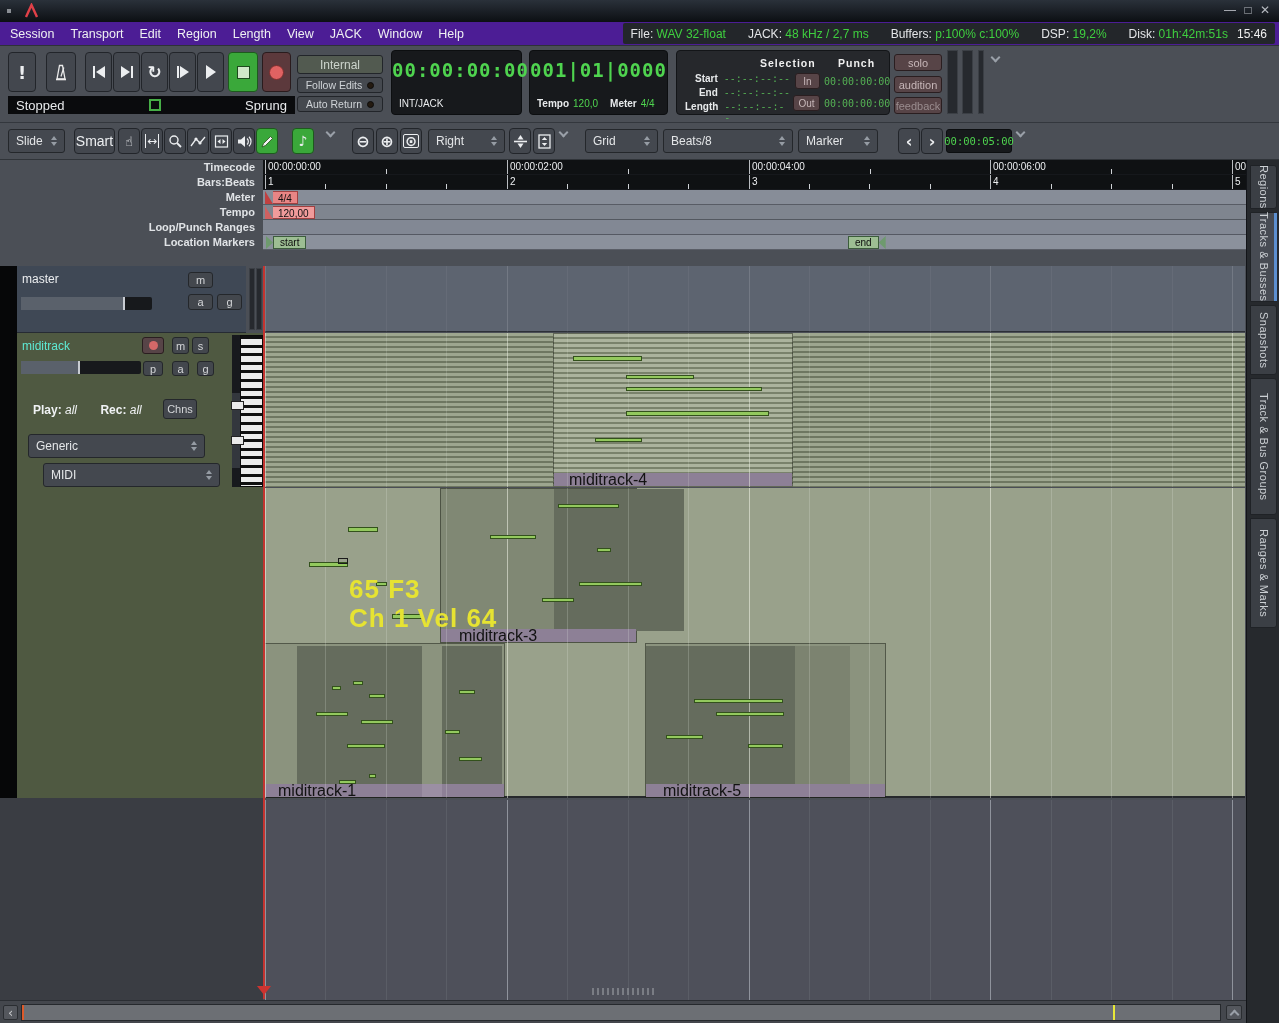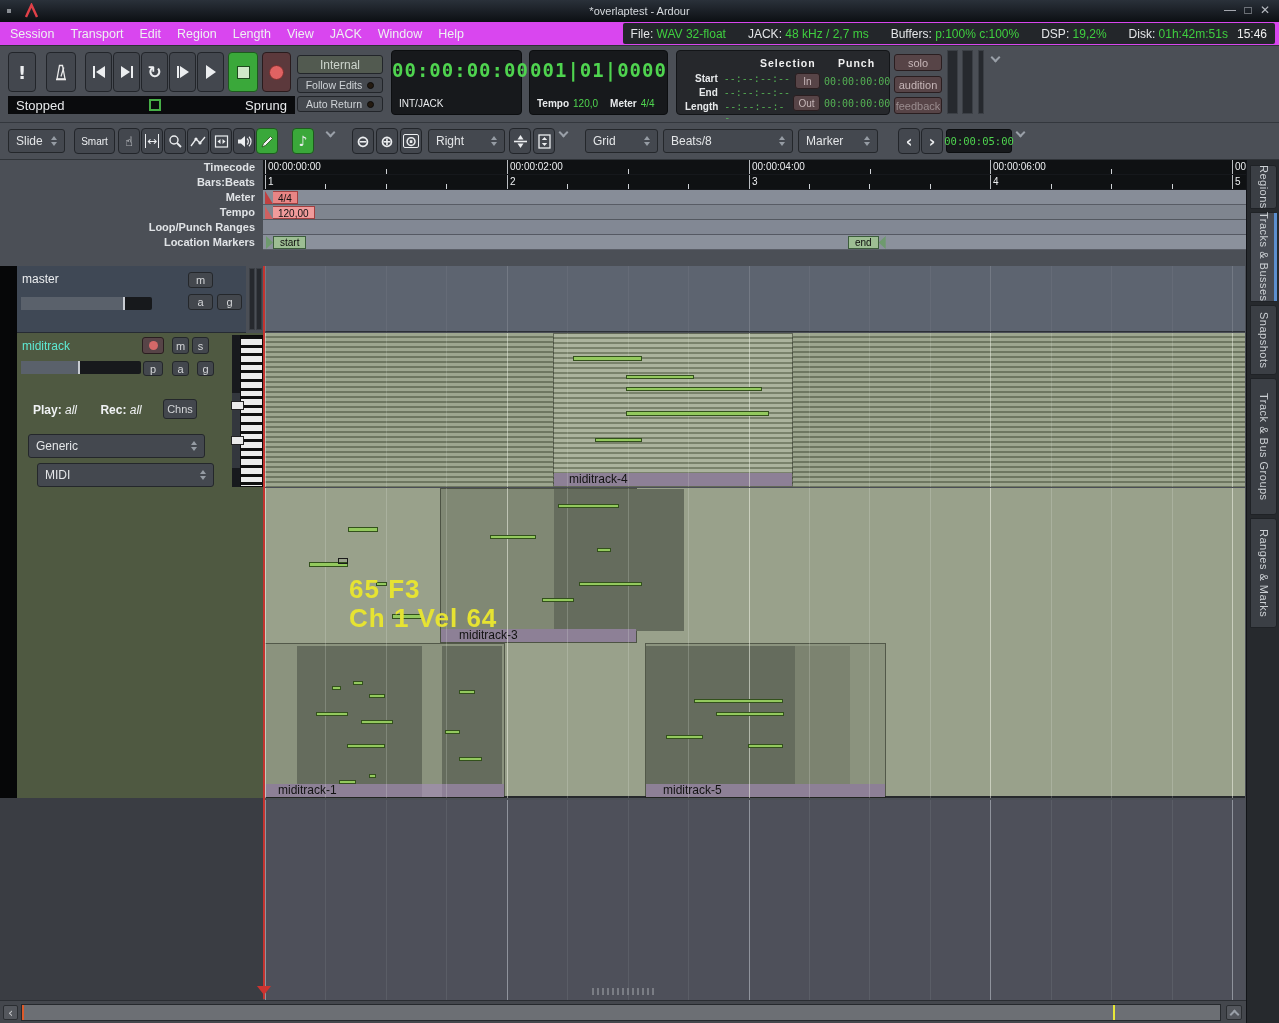--- a/index.html
+++ b/index.html
@@ -4,21 +4,21 @@
 <style>
 *{margin:0;padding:0;box-sizing:border-box}
 html,body{width:1279px;height:1023px;overflow:hidden}
 body{position:relative;background:#4b4f56;font-family:"Liberation Sans","DejaVu Sans",sans-serif;color:#e6e8ea}
 .uicon{font-family:"DejaVu Sans",sans-serif}
 
 .titlebar{position:absolute;left:0;top:0;width:1279px;height:22px;background:linear-gradient(#2a313a,#0c0f13);display:flex;align-items:center;z-index:30}
 .titlebar .ttl{position:absolute;left:0;right:0;text-align:center;font-size:11px;color:#d6dade}
 .winbtn{position:absolute;top:3px;width:14px;height:15px;color:#b6bac0;font-size:12px;text-align:center;line-height:15px}
 
-.menubar{position:absolute;left:0;top:22px;width:1279px;height:24px;background:#d946ef;display:flex;align-items:center;z-index:29;border-bottom:1px solid #2e3238}
+.menubar{position:absolute;left:0;top:22px;width:1279px;height:24px;background:#4c1d95;display:flex;align-items:center;z-index:29;border-bottom:1px solid #2e3238}
 .menu-item{font-size:12.5px;color:#eef0f2;padding:0 8px}
 .statusbox{position:absolute;right:4px;top:1px;height:21px;background:#23262a;border-radius:2px;display:flex;align-items:center;gap:9px;padding:0 8px;font-size:12px}
 .statusbox .lbl{color:#e4e6e8}
 .statusbox .val{color:#3fd03f}
 .statusbox .clk{color:#f0f0f0}
 
 .transport{position:absolute;left:0;top:46px;width:1279px;height:77px;background:#4b4f56;border-bottom:1px solid #33373d}
 .tbtn{position:absolute;top:6px;height:40px;background:#43474e;border:1px solid #22252a;border-radius:4px;display:flex;align-items:center;justify-content:center;color:#eceef0}
 .tbtn.active{background:#3aa83a;border-color:#1d5a1d}
 .tbtn.rec{background:#5c393c;border-color:#2a1b1d}
@@ -61,21 +61,21 @@
 .fader{position:absolute;height:13px;background:#17191c;border-radius:2px}
 .fader .fill{position:absolute;left:0;top:0;bottom:0;background:#5a616b;border-right:2px solid #c8ccd2}
 .sbtn{position:absolute;background:#43474d;border:1px solid #24272b;border-radius:3px;color:#d4d6d8;font-size:11px;display:flex;align-items:center;justify-content:center}
 .hdd{position:absolute;height:24px;background:#44484f;border:1px solid #24272b;border-radius:3px;color:#e4e6e8;font-size:12px;display:flex;align-items:center;padding:0 7px}
 .piano{position:absolute;left:223px;top:2px;width:23px;height:152px;background:repeating-linear-gradient(to bottom,#101010 0 3px,#ececec 3px 8.6px);border:1px solid #0c0c0c}
 .scrollstrip{position:absolute;left:215px;top:2px;width:8px;height:152px;background:#17191d}
 .canvas{position:absolute;left:265px;top:266px;width:980px;height:734px;overflow:hidden}
 .lane{position:absolute;left:0;width:980px}
 .vline{position:absolute;width:1px;z-index:4}
 .region{position:absolute;background:rgba(56,62,48,.25);border:1px solid rgba(26,30,20,.5);z-index:2}
-.namebar{position:absolute;left:0;right:0;bottom:0;height:13px;background:#8d8096;font-size:12px;color:#121212;line-height:13px;z-index:7;white-space:nowrap}
+.namebar{position:absolute;left:0;right:0;bottom:0;height:13px;background:#8d8096;font-size:16px;color:#121212;line-height:13px;z-index:7;white-space:nowrap}
 .dkblk{position:absolute;background:#656c5d;z-index:1}
 .note{position:absolute;background:#93c95e;border:1px solid #33511c;z-index:6}
 .tooltip{position:absolute;left:349px;top:575px;z-index:40;font-size:26px;font-weight:bold;color:#e6e332;line-height:29px;letter-spacing:1px}
 .playhead{position:absolute;left:263px;top:266px;width:2px;height:733px;background:#c43430;z-index:45}
 .phtri{position:absolute;left:257px;top:986px;width:0;height:0;border-left:7px solid transparent;border-right:7px solid transparent;border-top:9px solid #cc3430;z-index:46}
 
 .sidebar{position:absolute;left:1246px;top:160px;width:33px;height:863px;background:#26292d;border-left:1px solid #121418}
 .vtab{position:absolute;left:3px;width:27px;background:#3b3f45;border:1px solid #1f2226;border-radius:0 3px 3px 0;display:flex;align-items:center;justify-content:center}
 .vtab span{writing-mode:vertical-rl;font-size:11px;color:#ccd0d4;letter-spacing:.5px;white-space:nowrap}
 .vtab.sel{background:#474b53}
@@ -87,21 +87,20 @@
 .dots{position:absolute;left:592px;top:988px;width:62px;height:7px;background:repeating-linear-gradient(90deg,#85888f 0 2px,transparent 2px 5px);opacity:.8;z-index:20}
 </style>
 </head>
 <body>
 
 <div class="titlebar">
   <div style="position:absolute;left:7px;top:9px;width:4px;height:4px;background:#8a8e94"></div>
   <svg style="position:absolute;left:24px;top:3px" width="15" height="16">
       <path d="M2 14 L7.5 2 L13 14" stroke="#e04048" stroke-width="2.4" fill="none"></path>
     </svg>
-  <div class="ttl">*overlaptest - Ardour</div>
   <div class="winbtn" style="right:42px">—</div>
   <div class="winbtn" style="right:24px">□</div>
   <div class="winbtn" style="right:7px">✕</div>
 </div>
 
 <div class="menubar">
   <div style="display:flex;padding-left:2px">
       <span class="menu-item">Session</span>
       <span class="menu-item">Transport</span>
       <span class="menu-item">Edit</span>
@@ -241,21 +240,21 @@
 </div>
 
 <div class="toolbar">
   <div class="dd" style="left:8px;width:57px">
       <span>Slide</span>
       <span class="spin">
         <i class="up"></i>
         <i class="dn"></i>
       </span>
     </div>
-  <div class="toolbtn" style="left:74px;width:41px;font-size:10px">
+  <div class="toolbtn" style="left:74px;width:41px;font-size:14px">
       <span>Smart</span>
     </div>
   <div class="toolbtn" style="left:118px">
       <span class="uicon">☝</span>
     </div>
   <div class="toolbtn" style="left:141px">
       <span class="uicon" style="border-left:1px solid #eceef0;border-right:1px solid #eceef0;padding:0 1px;font-size:12px">↔</span>
     </div>
   <div class="toolbtn" style="left:164px">
     <svg width="15" height="15">
@@ -493,21 +492,21 @@
   <div class="sbtn" style="left:146px;top:66px;width:34px;height:20px">
       <span>Chns</span>
     </div>
   <div class="hdd" style="left:11px;top:101px;width:177px">
       <span>Generic</span>
       <span class="spin">
         <i class="up"></i>
         <i class="dn"></i>
       </span>
     </div>
-  <div class="hdd" style="left:20px;top:130px;width:177px">
+  <div class="hdd" style="left:26px;top:130px;width:177px">
       <span>MIDI</span>
       <span class="spin">
         <i class="up"></i>
         <i class="dn"></i>
       </span>
     </div>
   <div class="scrollstrip">
       <div style="position:absolute;left:0;top:58px;width:8px;height:75px;background:#33373d"></div>
     </div>
   <div class="piano"></div>

